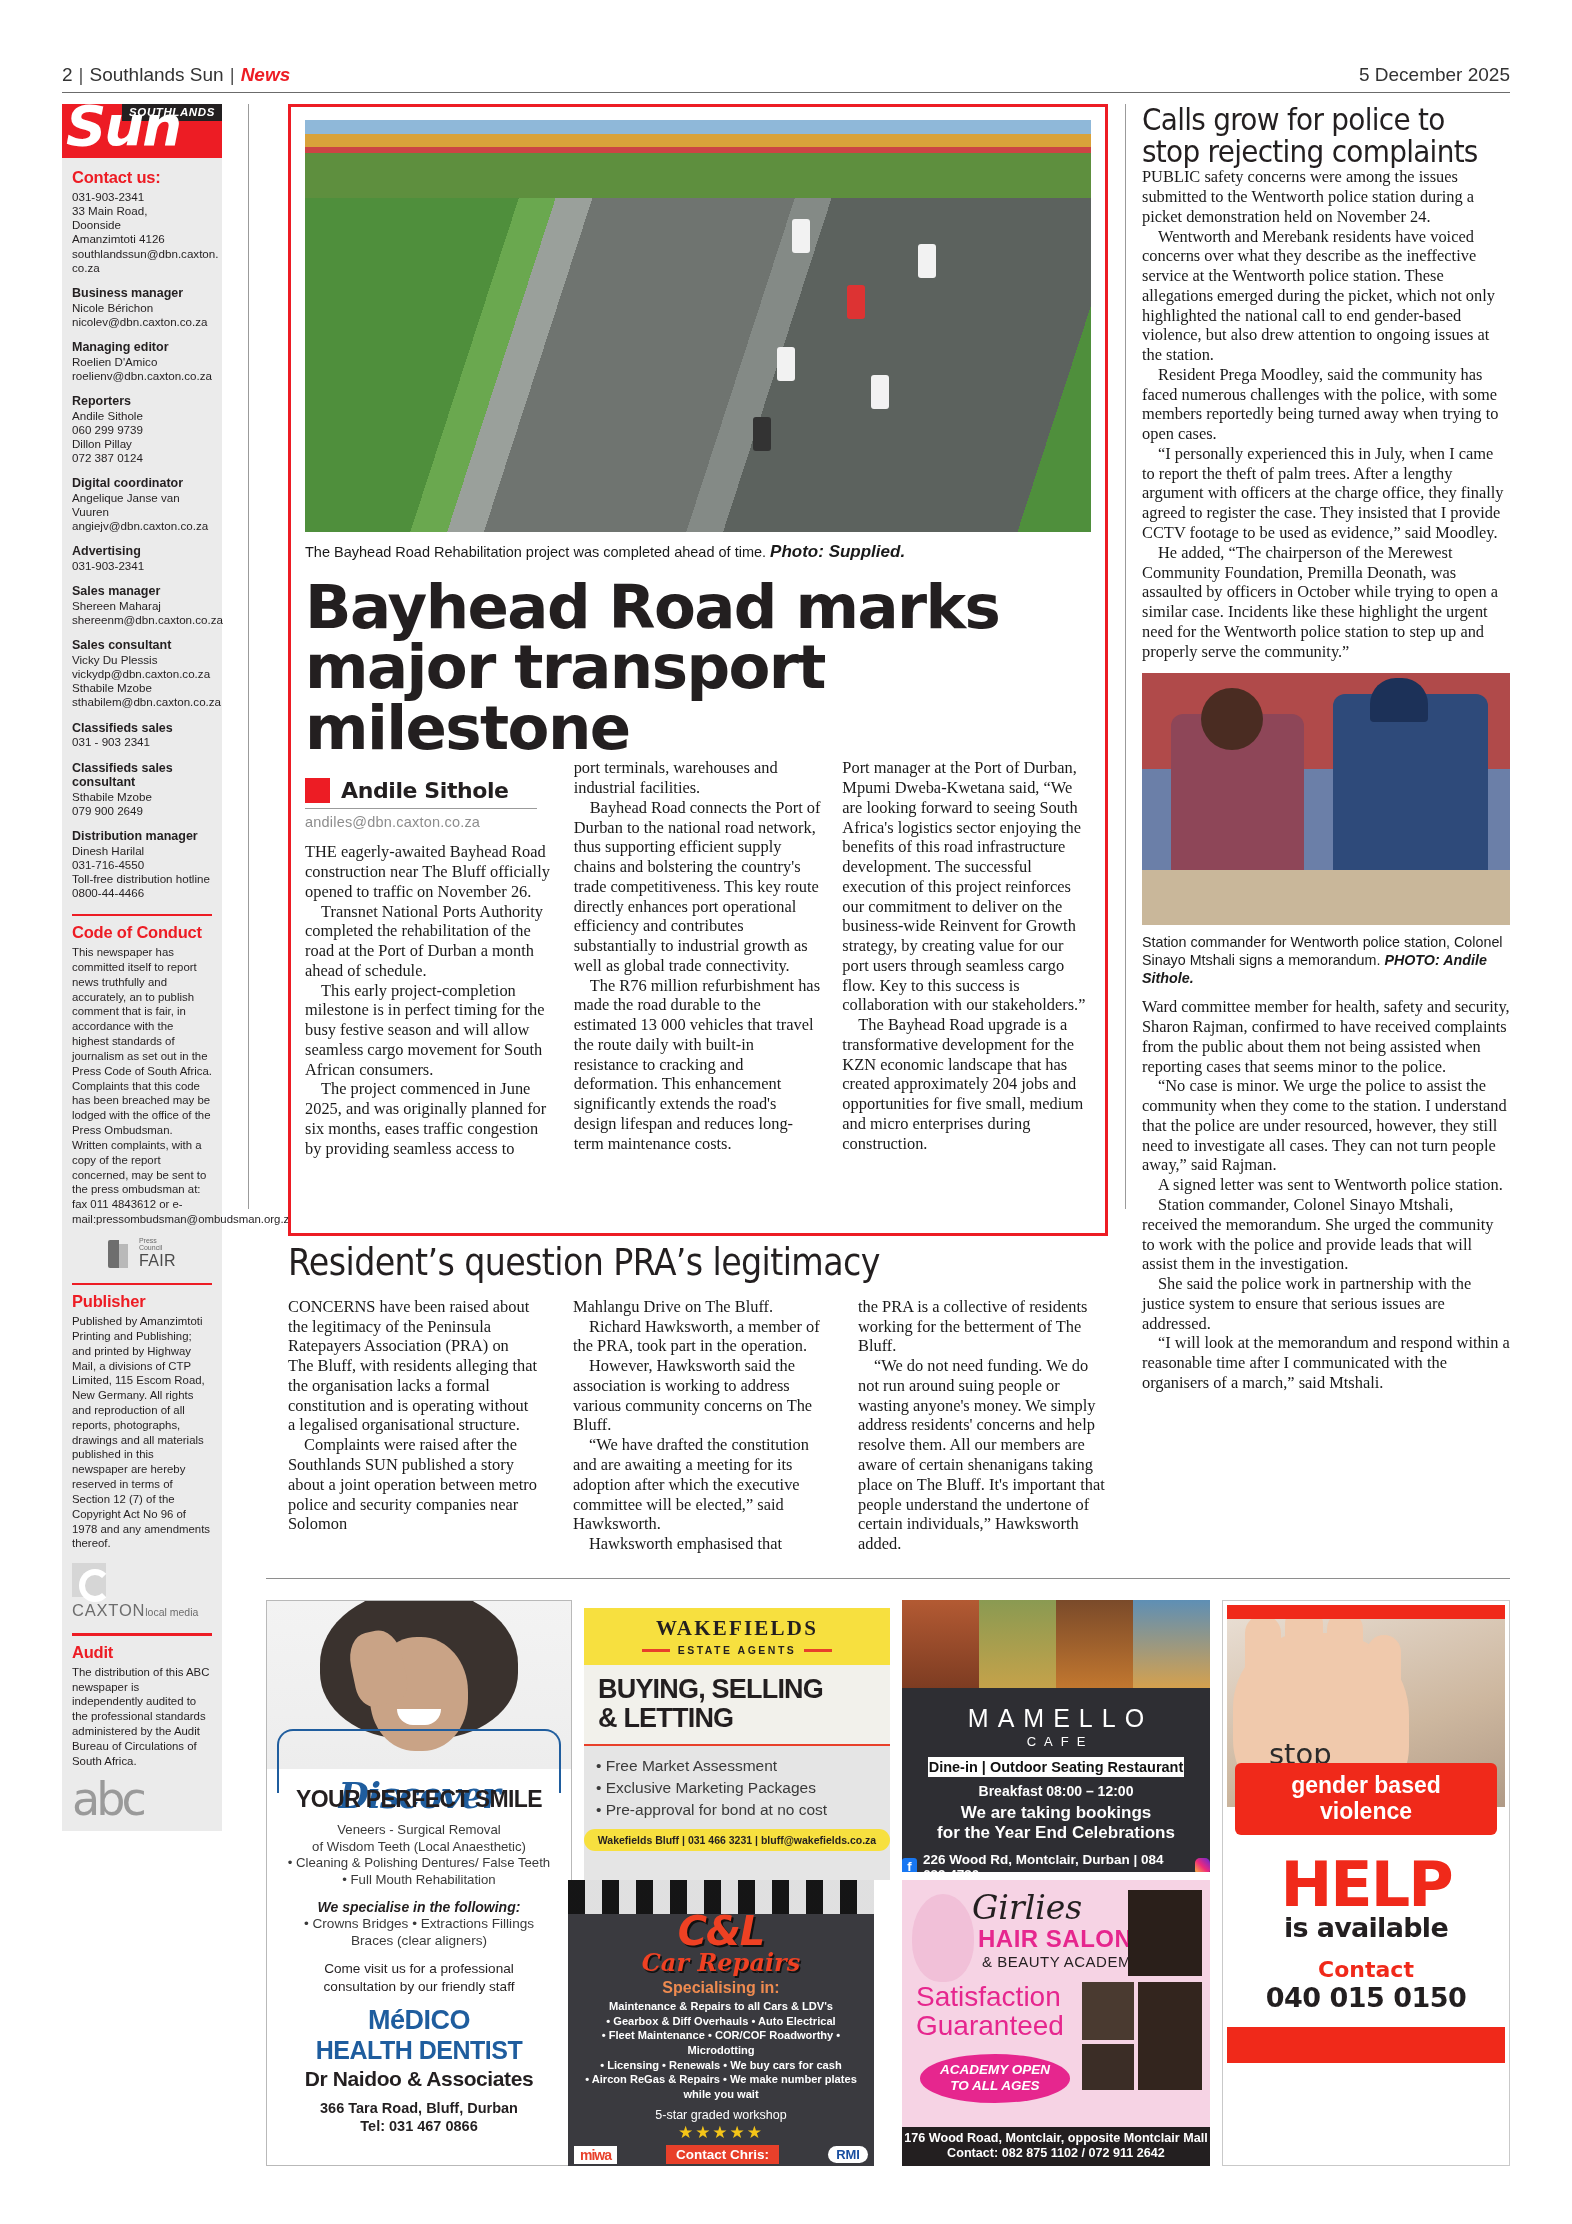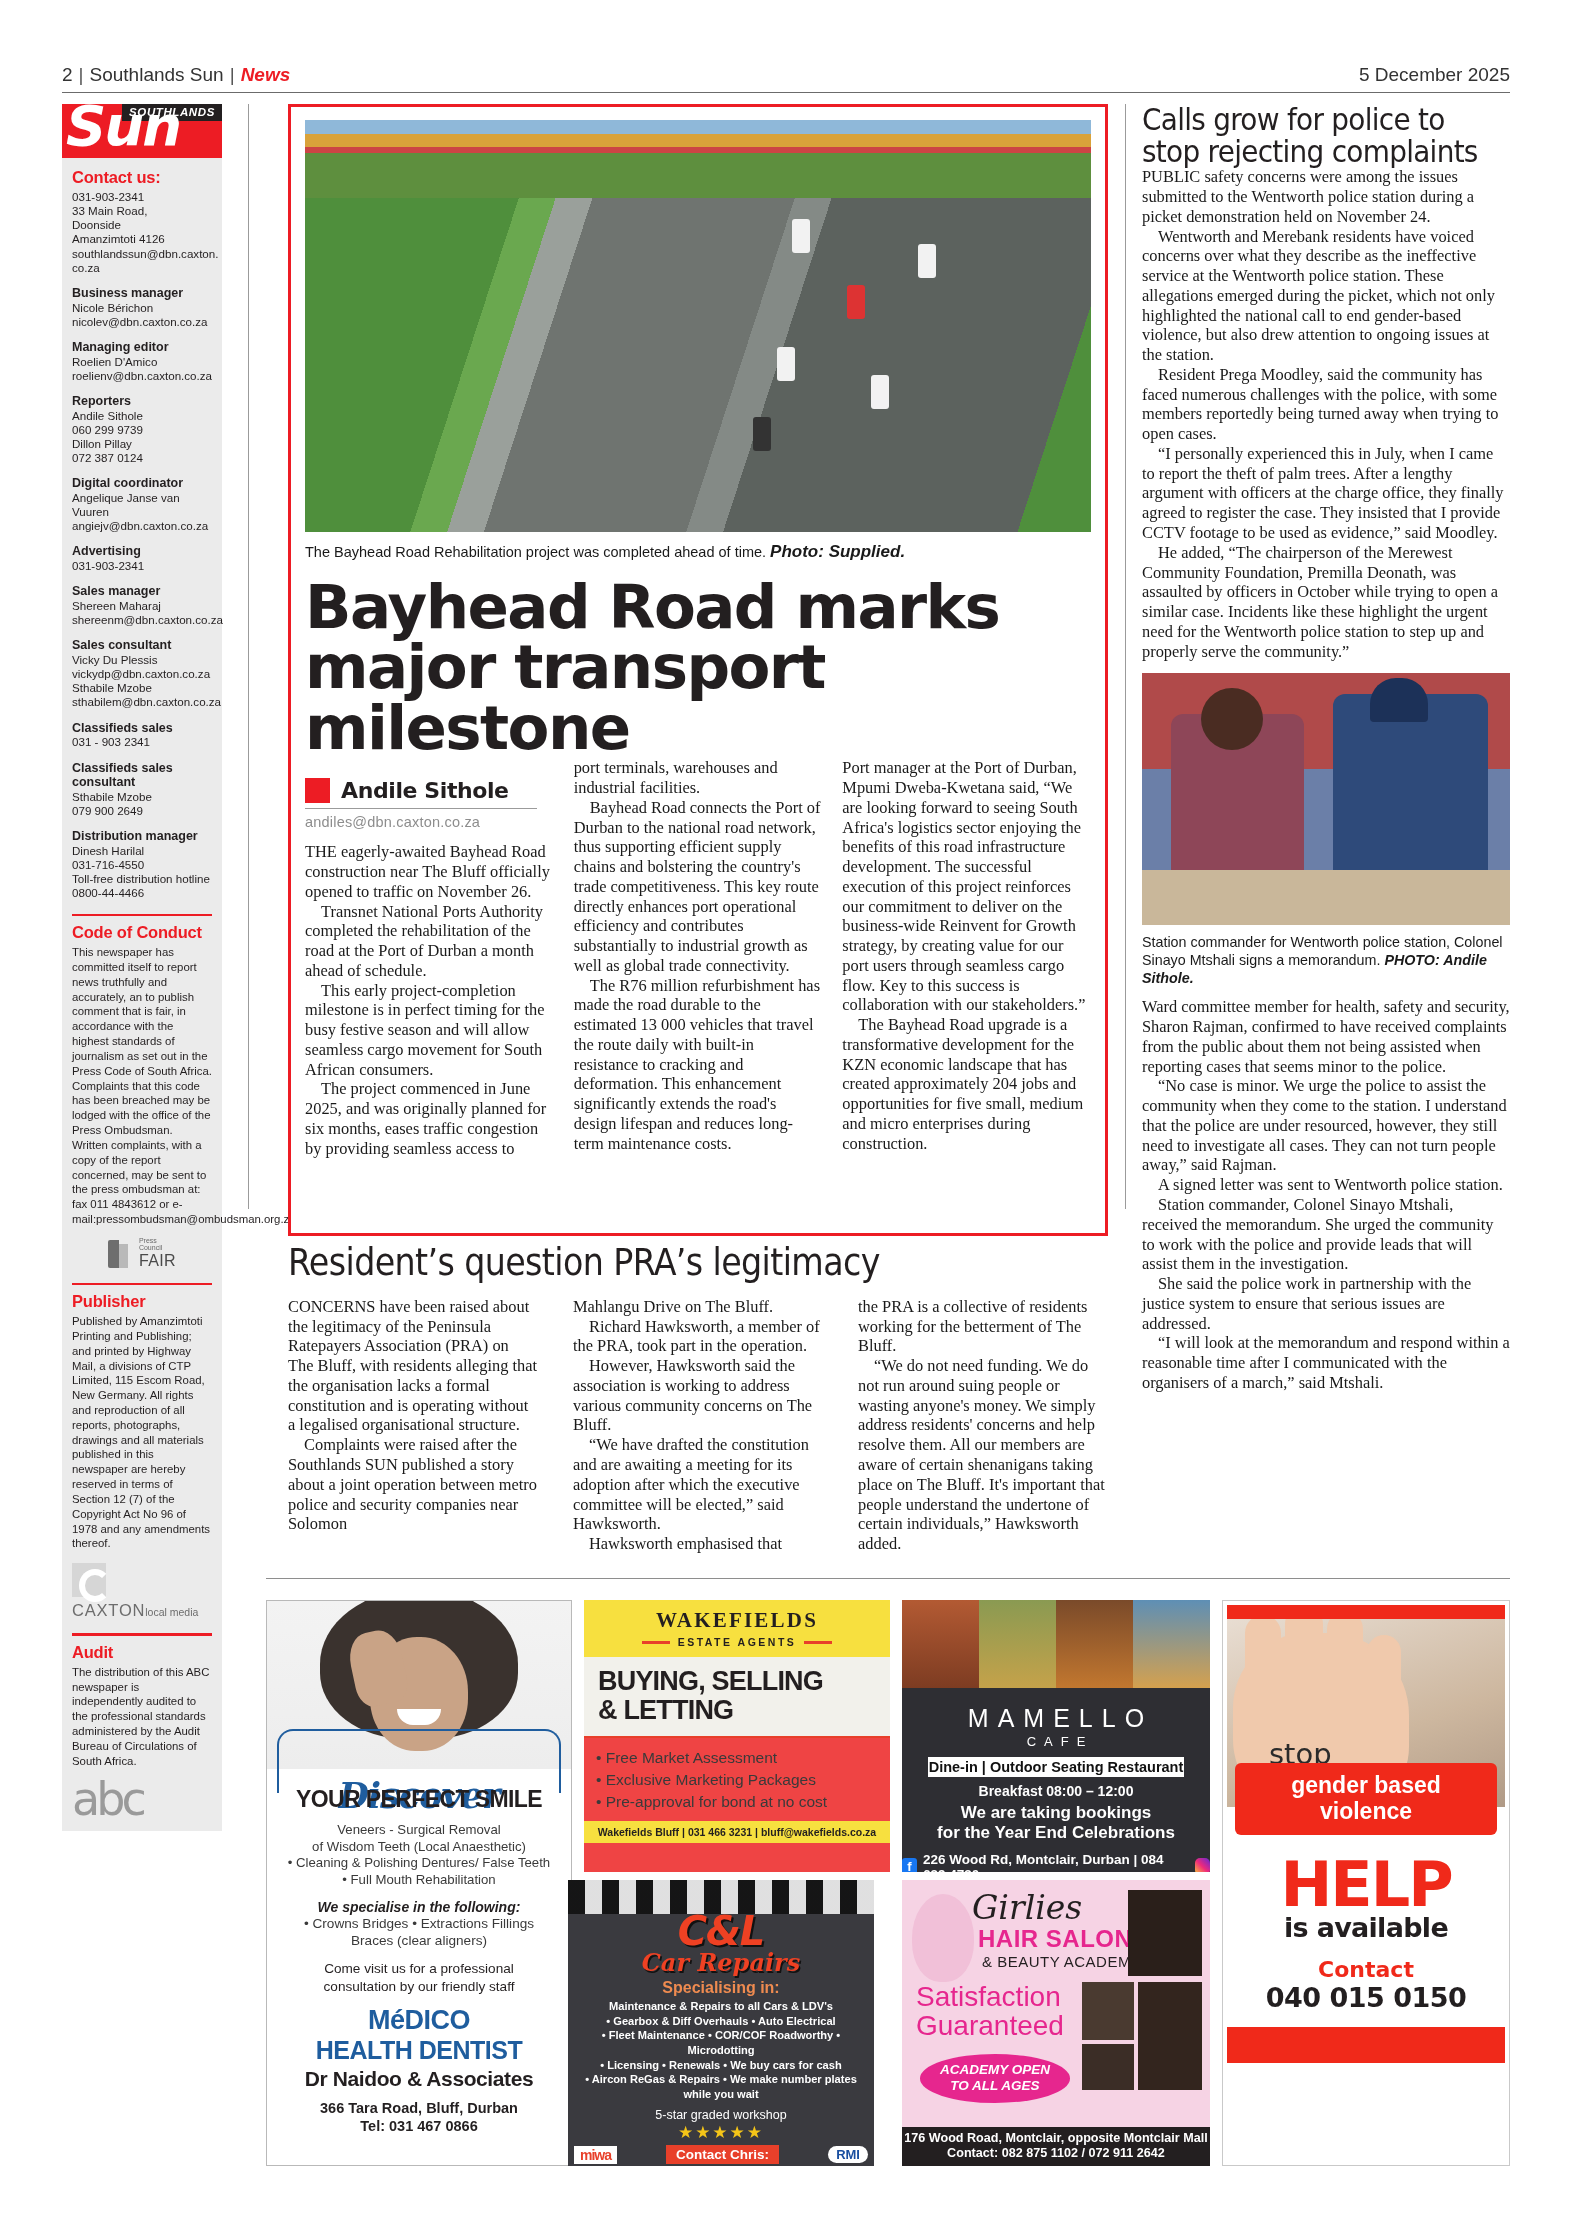--- a/index.html
+++ b/index.html
@@ -116,21 +116,21 @@
     font-family: "DejaVu Sans Condensed", "Liberation Sans", sans-serif;
     line-height: 1.05; font-stretch: condensed;
   }
   .story2-cols { display: flex; gap: 35px; margin-top: 14px; }
   .story2-col { width: 260px; }
 
   
   .adzone { position: absolute; left: 266px; top: 1600px; width: 1244px; height: 566px; }
   .ad { position: absolute; overflow: hidden; }
   .ad-dentist { left: 0; top: 0; width: 306px; height: 566px; border: 1px solid #b9b9b9; background: #fff; }
-  .ad-wake { left: 318px; top: 0; width: 306px; height: 272px; background: #ef4444; }
+  .ad-wake { left: 318px; top: 8px; width: 306px; height: 272px; background: #e5e5e5; }
   .ad-cl { left: 302px; top: 280px; width: 306px; height: 286px; background: #3a3a3f; }
   .ad-mam { left: 636px; top: 0; width: 308px; height: 272px; background: #2e2e33; }
   .ad-girl { left: 636px; top: 280px; width: 308px; height: 286px; background: #f6d3e4; }
   .ad-gbv  { left: 956px; top: 0; width: 288px; height: 566px; background: #fff; border:1px solid #c9c9c9;}
 
   
   .dent-photo { width: 100%; height: 168px; background:
       radial-gradient(circle at 52% 62%, #d9b8a0 0 16%, rgba(217,184,160,0) 17%),
       radial-gradient(ellipse at 48% 30%, #3b3330 0 34%, rgba(59,51,48,0) 36%),
       linear-gradient(#f3f3f3,#ededed); position: relative;}
@@ -153,21 +153,21 @@
   
   .wake-top { background:#f7e03f; padding:8px 0 9px 0; text-align:center;}
   .wake-name { font-family:"Liberation Serif", serif; font-size:21px; font-weight:bold; letter-spacing:2.2px; color:#231f20;}
   .wake-sub { display:flex; align-items:center; justify-content:center; gap:8px; margin-top:3px;}
   .wake-sub .dash { width:28px; height:3px; background:#e8402a;}
   .wake-sub span.t { font-size:10.5px; letter-spacing:2.5px; color:#231f20; font-weight:bold;}
   .wake-mid { background:#f2f1eb; padding:10px 14px 12px 14px;}
   .wake-h { font-size:27px; font-weight:bold; color:#231f20; line-height:1.06; letter-spacing:-.8px;}
   .wake-rule { height:1.5px; background:#e8402a;}
   .wake-bul { padding:9px 12px 8px 12px; font-size:15.5px; color:#3a3a3a; line-height:1.42;}
-  .wake-foot { background:#f7e03f; font-size:10.5px; font-weight:bold; text-align:center; padding:5px 0; color:#231f20;}
+  .wake-foot { background:#f7e03f; font-size:10.5px; font-weight:bold; text-align:center; padding:5px 0; color:#231f20;border-radius:11px;}
 
   
   .cl-flag { height:34px; background:repeating-linear-gradient(90deg,#111 0 17px,#f2f2f2 17px 34px); opacity:.9;}
   .cl-logo { font-family:"DejaVu Sans", sans-serif; font-style:italic; font-weight:bold; font-size:40px; color:#ef4123; text-align:center; margin-top:-6px; letter-spacing:-1px; text-shadow:2px 2px 0 #111;}
   .cl-logo2{ font-family:"DejaVu Serif", serif; font-style:italic; font-weight:bold; font-size:24px; color:#ef4123; text-align:center; margin-top:-6px; text-shadow:1.5px 1.5px 0 #111;}
   .cl-spec { color:#ef8b50; font-size:16px; font-weight:bold; text-align:center; margin-top:2px;}
   .cl-list { color:#fff; font-size:11.1px; font-weight:bold; text-align:center; line-height:1.32; padding:2px 4px;}
   .cl-star { color:#fff; font-size:12.5px; text-align:center; margin-top:5px;}
   .cl-stars { color:#f5c518; font-size:17px; text-align:center; letter-spacing:2px;}
   .cl-row { display:flex; align-items:center; justify-content:space-between; padding:2px 6px 0 6px;}

